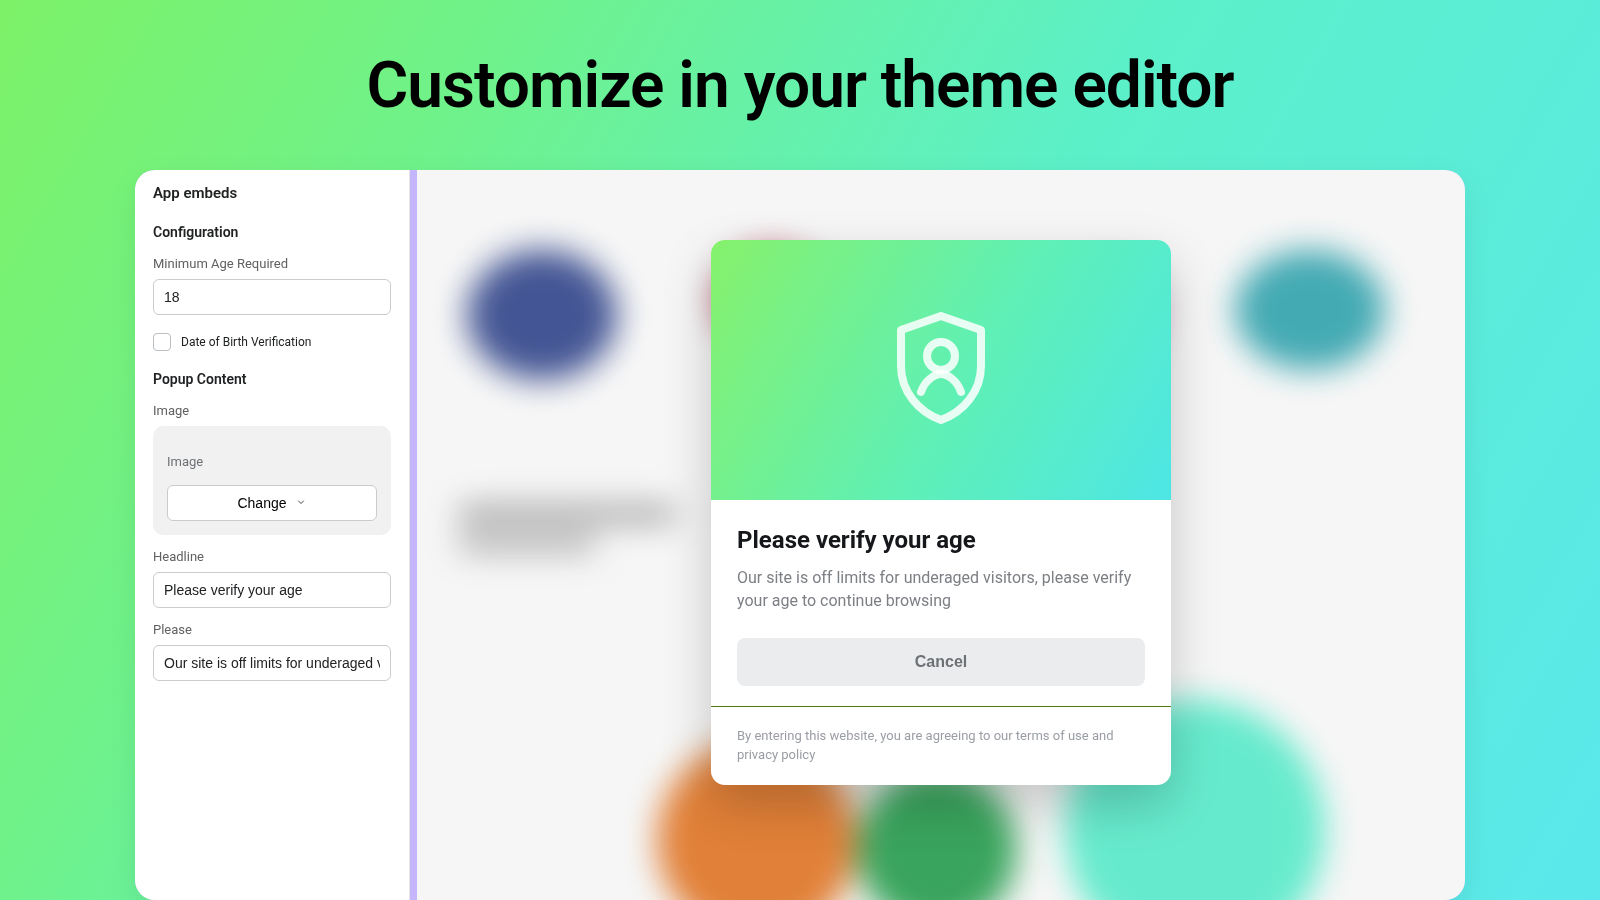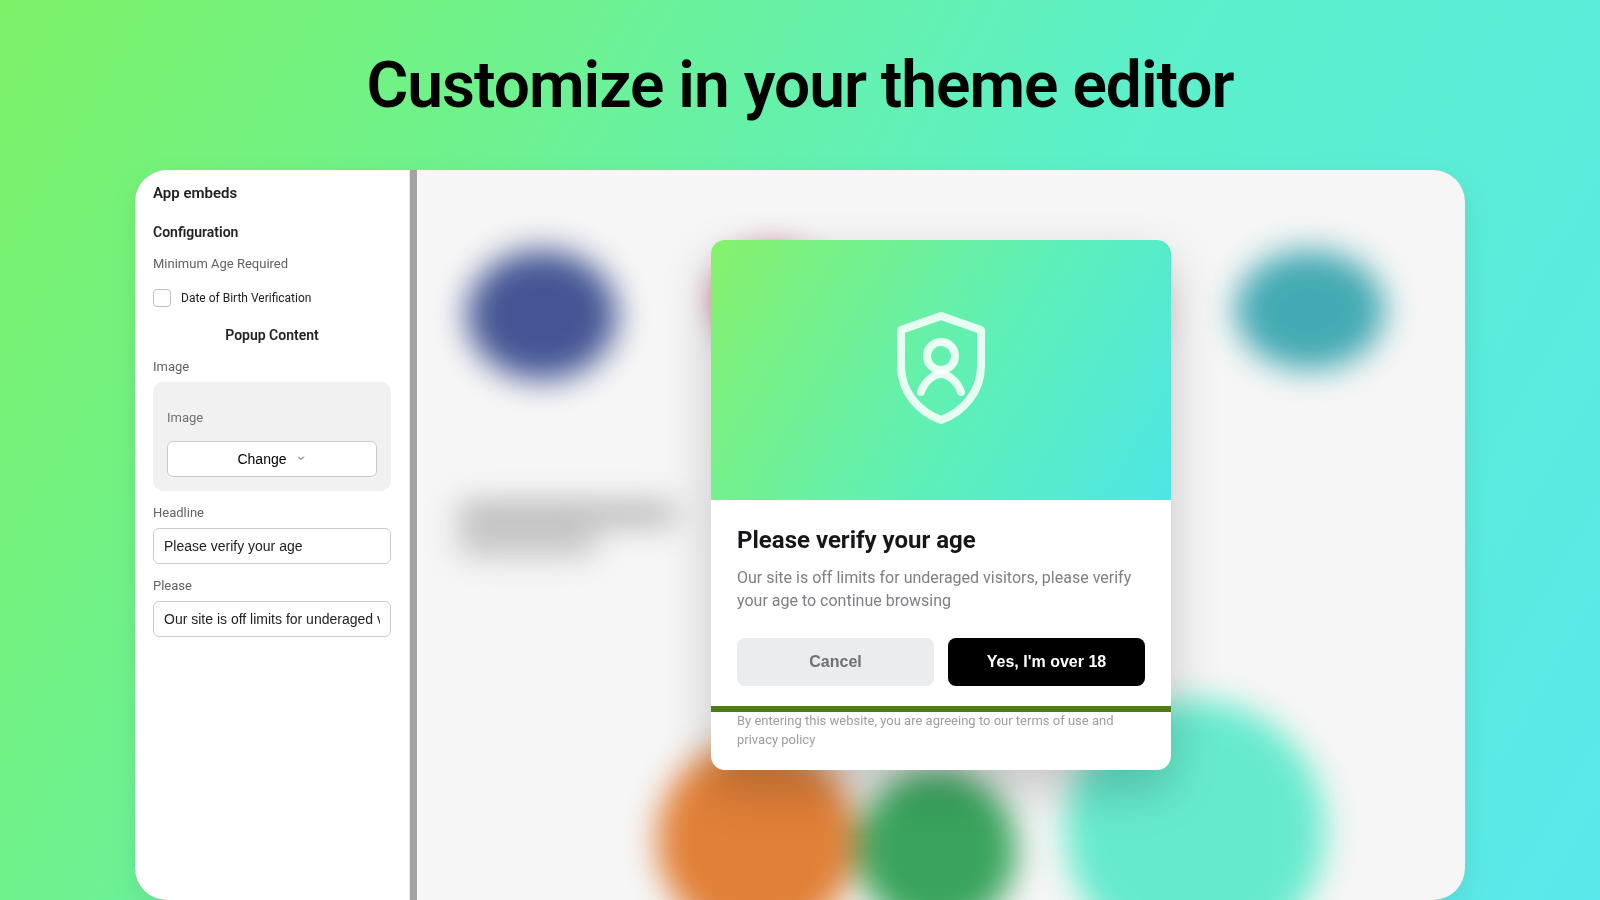--- a/index.html
+++ b/index.html
@@ -14,22 +14,22 @@
   color: #000;
   padding-top: 48px;
   letter-spacing: -1px;
 }
 .window {
   position: absolute;
   left: 135px;
   top: 170px;
   width: 1330px;
   height: 730px;
-  background: #a3a3a3;
-  border-radius: 32px;
+  background: #c4b5fd;
+  border-radius: 20px;
   box-shadow: 0 10px 30px rgba(0,0,0,0.08);
   overflow: hidden;
   display: flex;
   gap: 7px;
 }
 .sidebar {
   width: 275px;
   background: #fff;
   border-right: 1px solid #e5e5e5;
   padding: 14px 0;
@@ -122,22 +122,22 @@
 .popup-body { padding:26px 26px 20px; }
 .popup-head { font-size:24px; font-weight:700; color:#15171a; }
 .popup-caption { font-size:16px; color:#7c7f84; line-height:1.45; margin-top:12px; }
 .popup-actions { display:flex; gap:14px; margin-top:26px;align-items:flex-end; }
 .btn {
   flex:1; height:48px; border-radius:8px; border:none; font-size:16px; font-weight:600; cursor:pointer;
 }
 .btn-cancel { background:#ebecee; color:#6d7175; }
 .btn-confirm { background:#000; color:#fff; }
 .popup-footer {
-  border-top:6px solid #4d7c0f;
-  padding:0 26px 20px;
+  border-top:1px solid #4d7c0f;
+  padding:20px 26px 20px;
   font-size:13px; color:#9a9ea4;
   line-height:1.45;
 }
 
 
 .shield-svg-lg { width:100px; height:112px; }
 .shield-svg-sm { width:44px; height:50px; }
 </style>
 </head>
 <body>
@@ -146,27 +146,28 @@
 
 <div class="window">
 
   <aside class="sidebar">
     <div class="sidebar-inner">
       <div class="sidebar-title">App embeds</div>
 
       <div class="section-label">Configuration</div>
 
       <div class="field-label">Minimum Age Required</div>
+      <input type="text" class="text-input" value="18" style="">
 
       <div class="checkbox-row">
         <div class="checkbox-box"></div>
         <div class="checkbox-label">Date of Birth Verification</div>
       </div>
 
-      <div class="section-label" style="margin-top:20px;text-align:center;">Popup Content</div>
+      <div class="section-label" style="margin-top:20px;">Popup Content</div>
 
       <div class="field-label">Image</div>
 
       <div class="image-card">
         <div class="image-caption-label">Image</div>
         <button class="change-btn">
           <span>Change</span>
           <span class="chev">
             <svg width="12" height="12" viewBox="0 0 24 24">
                 <path d="M7 10l5 5 5-5" fill="none" stroke="#444" stroke-width="2" stroke-linecap="round" stroke-linejoin="round"></path>
@@ -204,19 +205,18 @@
             <circle cx="50" cy="44" r="14" fill="none" stroke="rgba(255,255,255,0.85)" stroke-width="8"></circle>
             <path d="M30 80 C34 68 44 62 50 62 C56 62 66 68 70 80" fill="none" stroke="rgba(255,255,255,0.85)" stroke-width="8" stroke-linecap="round"></path>
           </svg>
         </span>
       </div>
       <div class="popup-body">
         <div class="popup-head">Please verify your age</div>
         <div class="popup-caption">Our site is off limits for underaged visitors, please verify your age to continue browsing</div>
         <div class="popup-actions">
           <button class="btn btn-cancel">Cancel</button>
-          <button class="btn btn-confirm">Yes, I'm over 18</button>
         </div>
       </div>
       <div class="popup-footer">By entering this website, you are agreeing to our terms of use and privacy policy</div>
     </div>
   </div>
 </div>
 
 </body></html>

